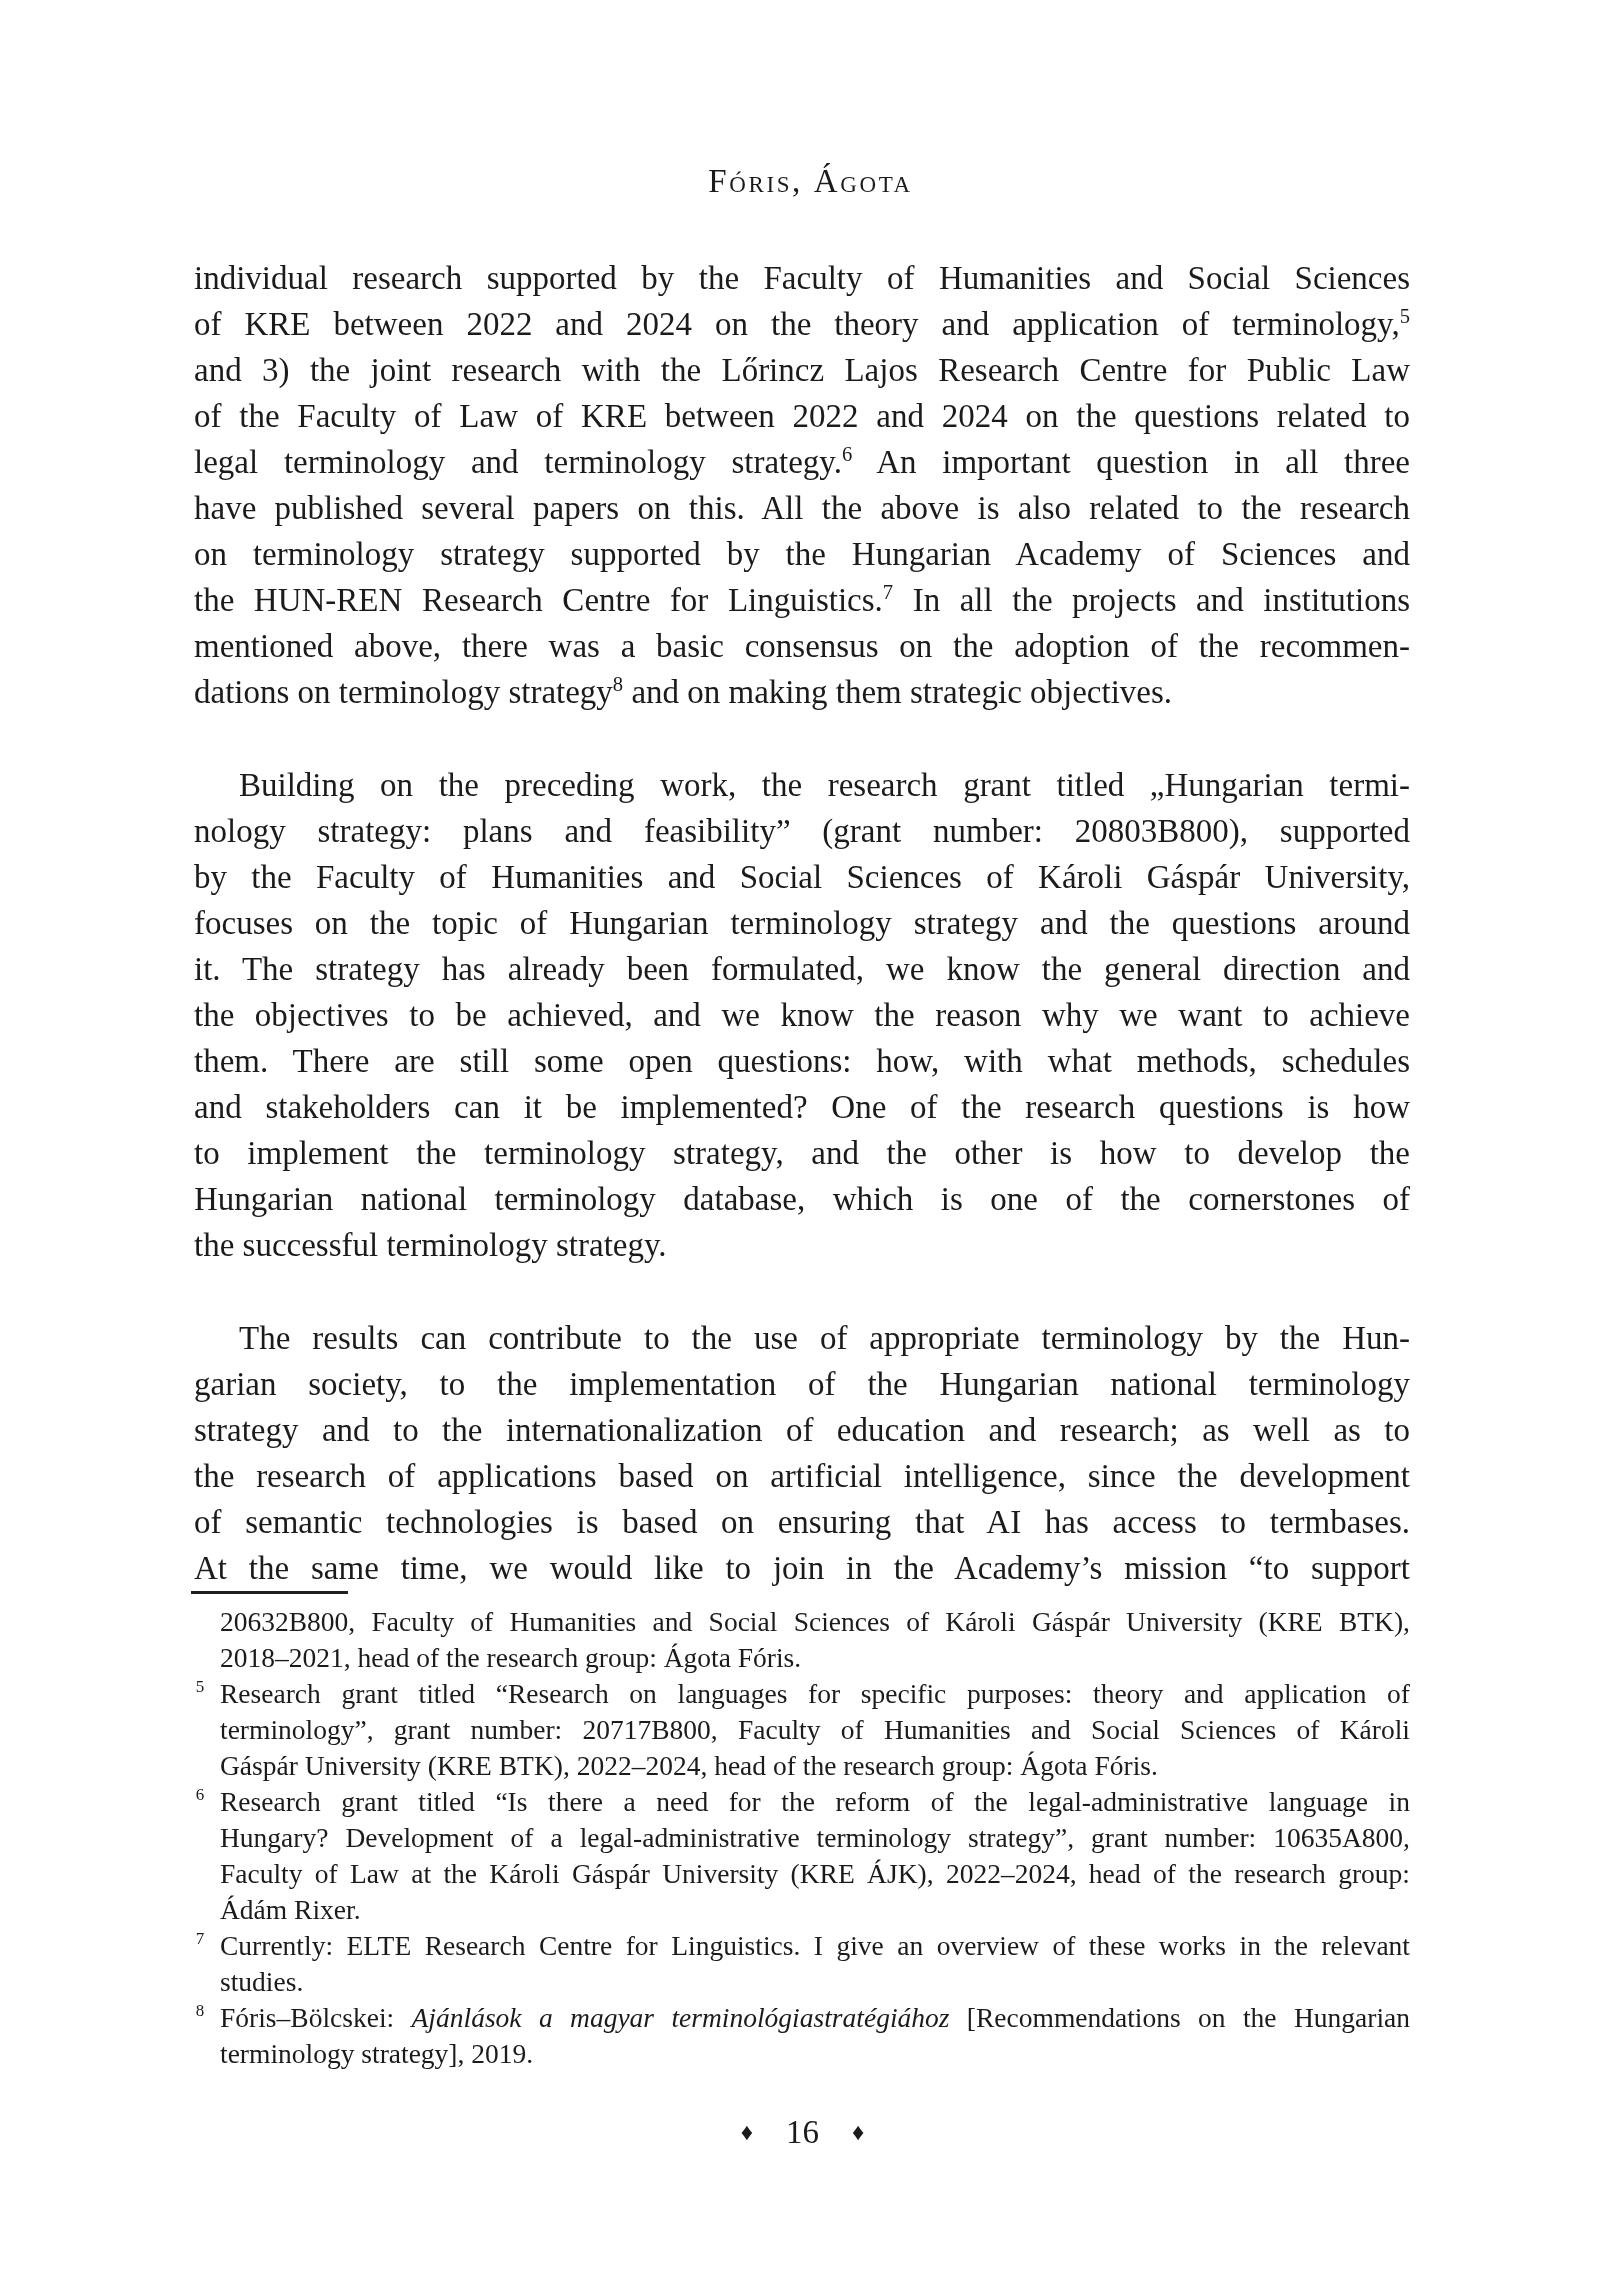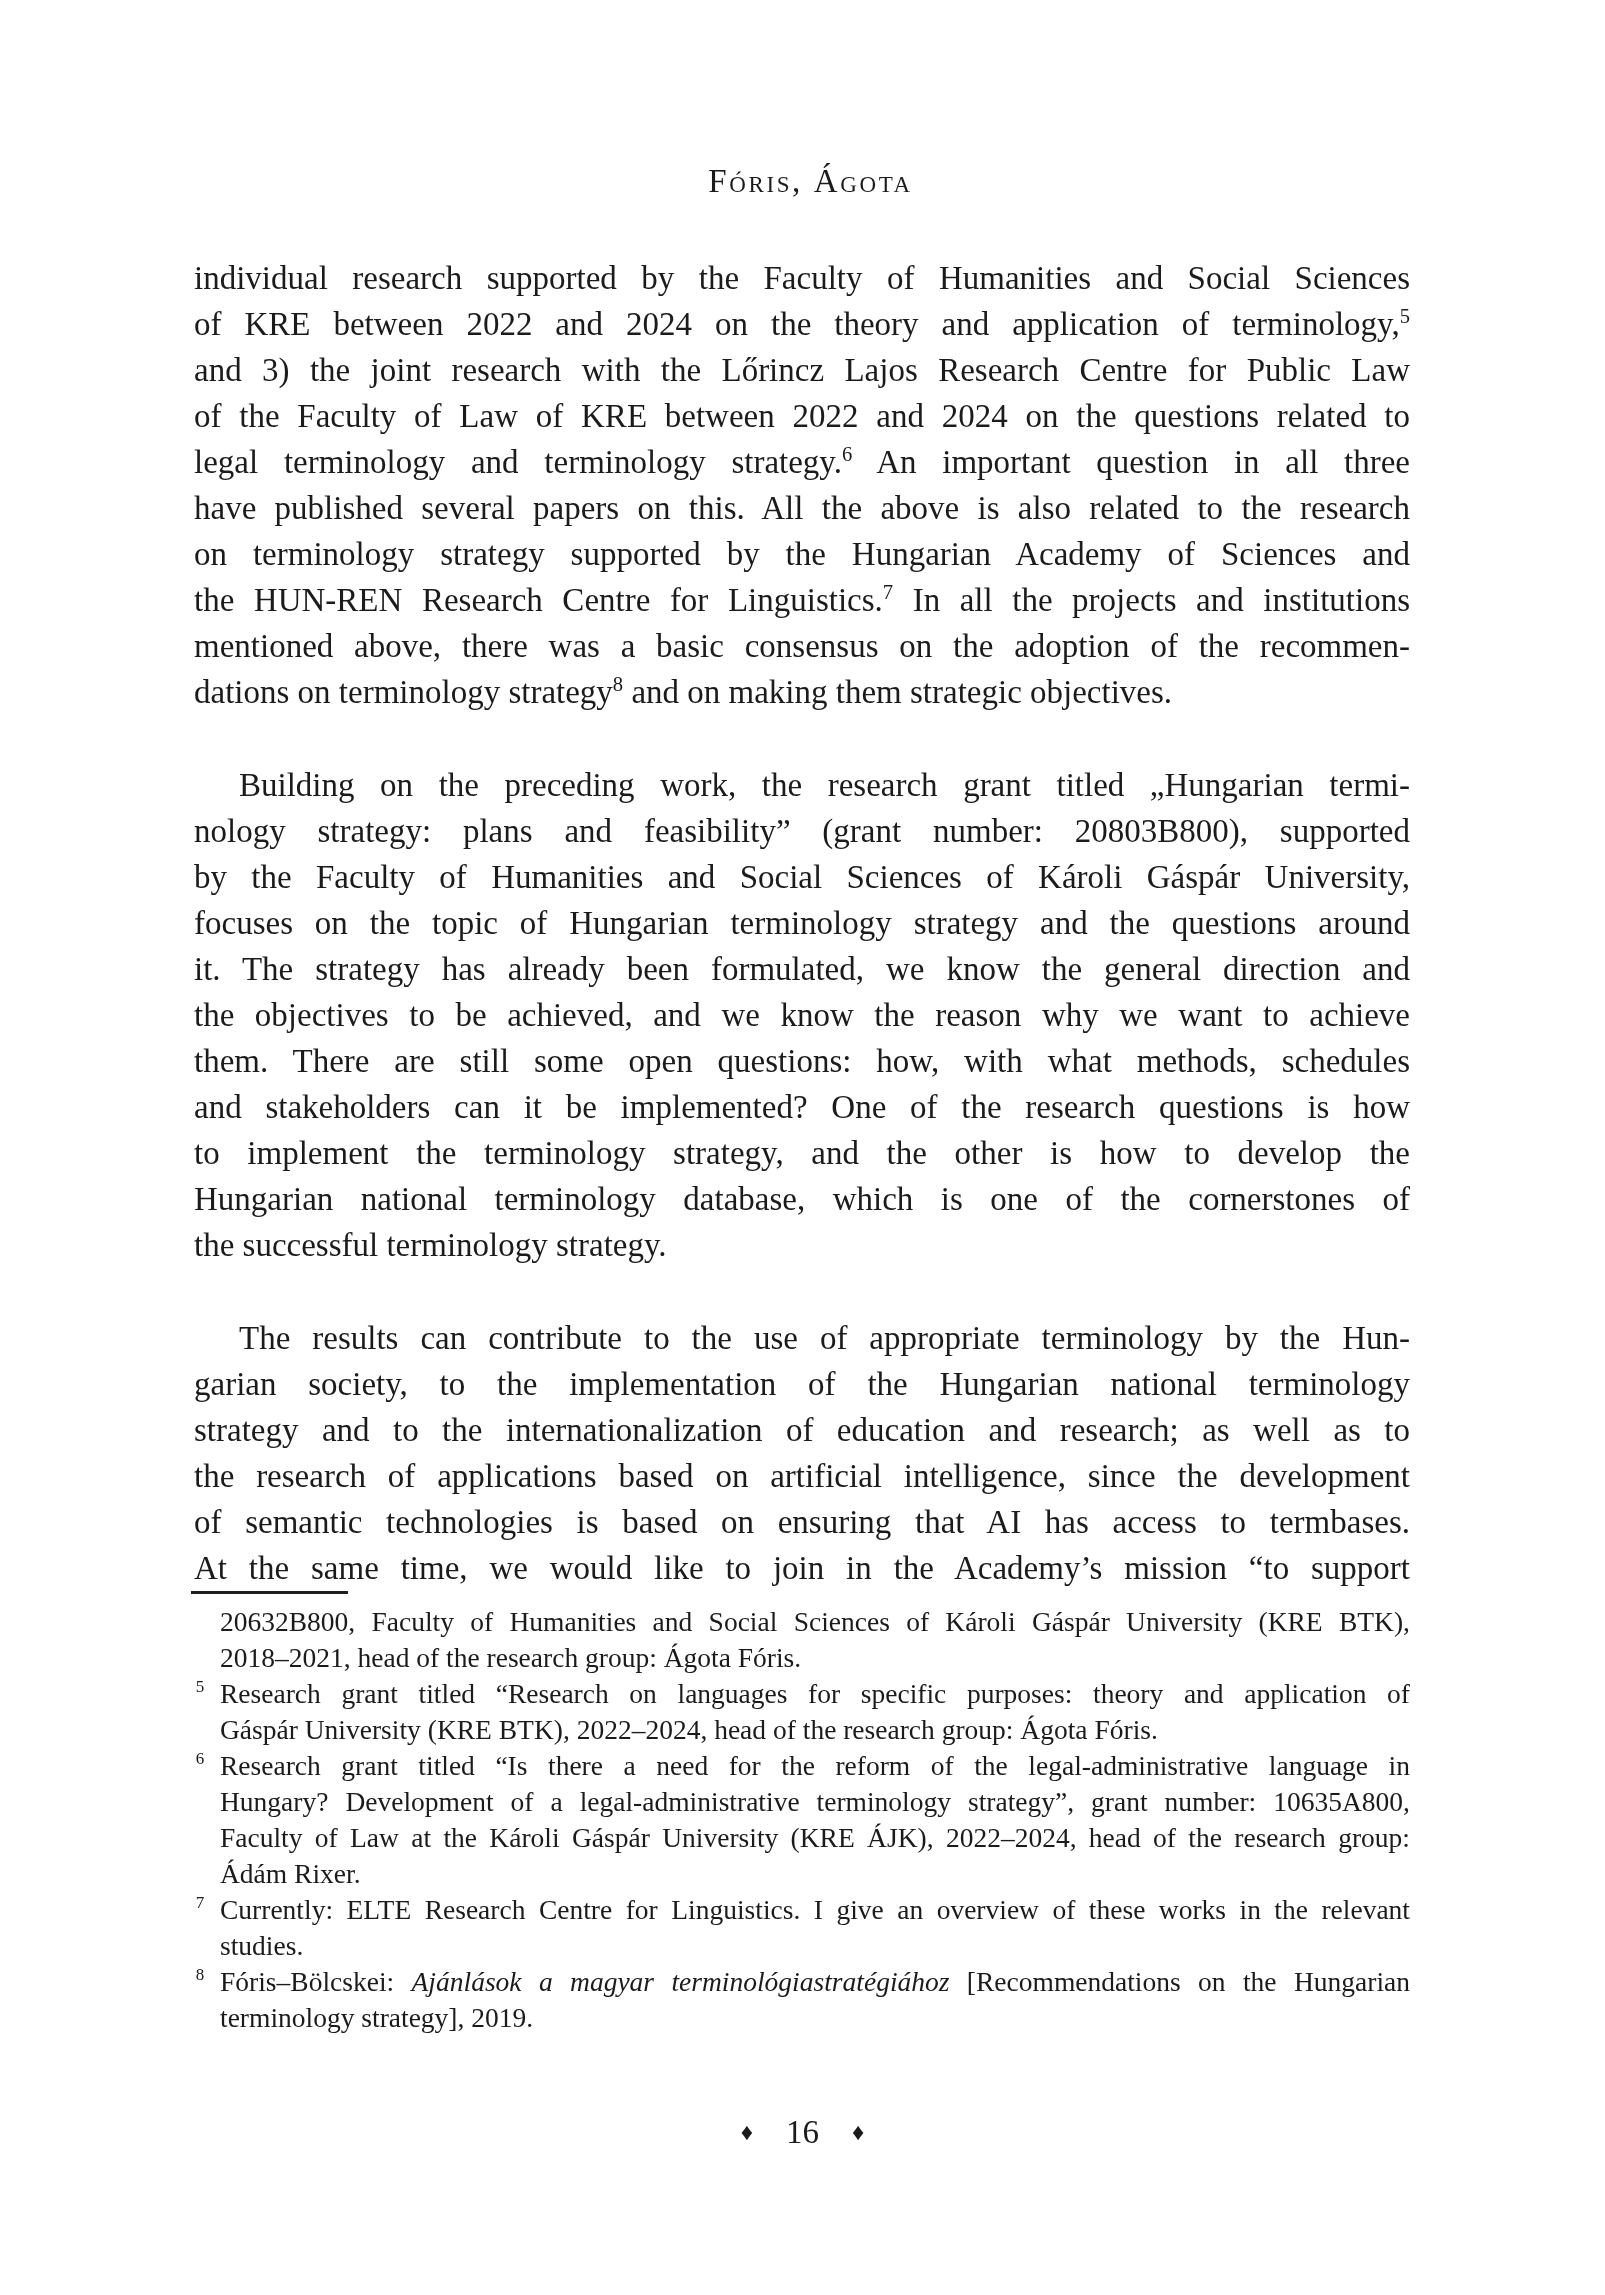--- a/index.html
+++ b/index.html
@@ -100,20 +100,21 @@
   <div class="footnote-rule"></div>
 
   <div class="footnote-list">
       <div class="footnote">
         <div class="fl j"><span>20632B800, Faculty of Humanities and Social Sciences of Károli Gáspár University (KRE BTK),</span></div>
         <div class="fl"><span>2018–2021, head of the research group: Ágota Fóris.</span></div>
       </div>
       <div class="footnote">
         <span class="fn-num">5</span>
         <div class="fl j"><span>Research grant titled “Research on languages for specific purposes: theory and application of</span></div>
+        <div class="fl j"><span>terminology”, grant number: 20717B800, Faculty of Humanities and Social Sciences of Károli</span></div>
         <div class="fl"><span>Gáspár University (KRE BTK), 2022–2024, head of the research group: Ágota Fóris.</span></div>
       </div>
       <div class="footnote">
         <span class="fn-num">6</span>
         <div class="fl j"><span>Research grant titled “Is there a need for the reform of the legal-administrative language in</span></div>
         <div class="fl j"><span>Hungary? Development of a legal-administrative terminology strategy”, grant number: 10635A800,</span></div>
         <div class="fl j"><span>Faculty of Law at the Károli Gáspár University (KRE ÁJK), 2022–2024, head of the research group:</span></div>
         <div class="fl"><span>Ádám Rixer.</span></div>
       </div>
       <div class="footnote">

